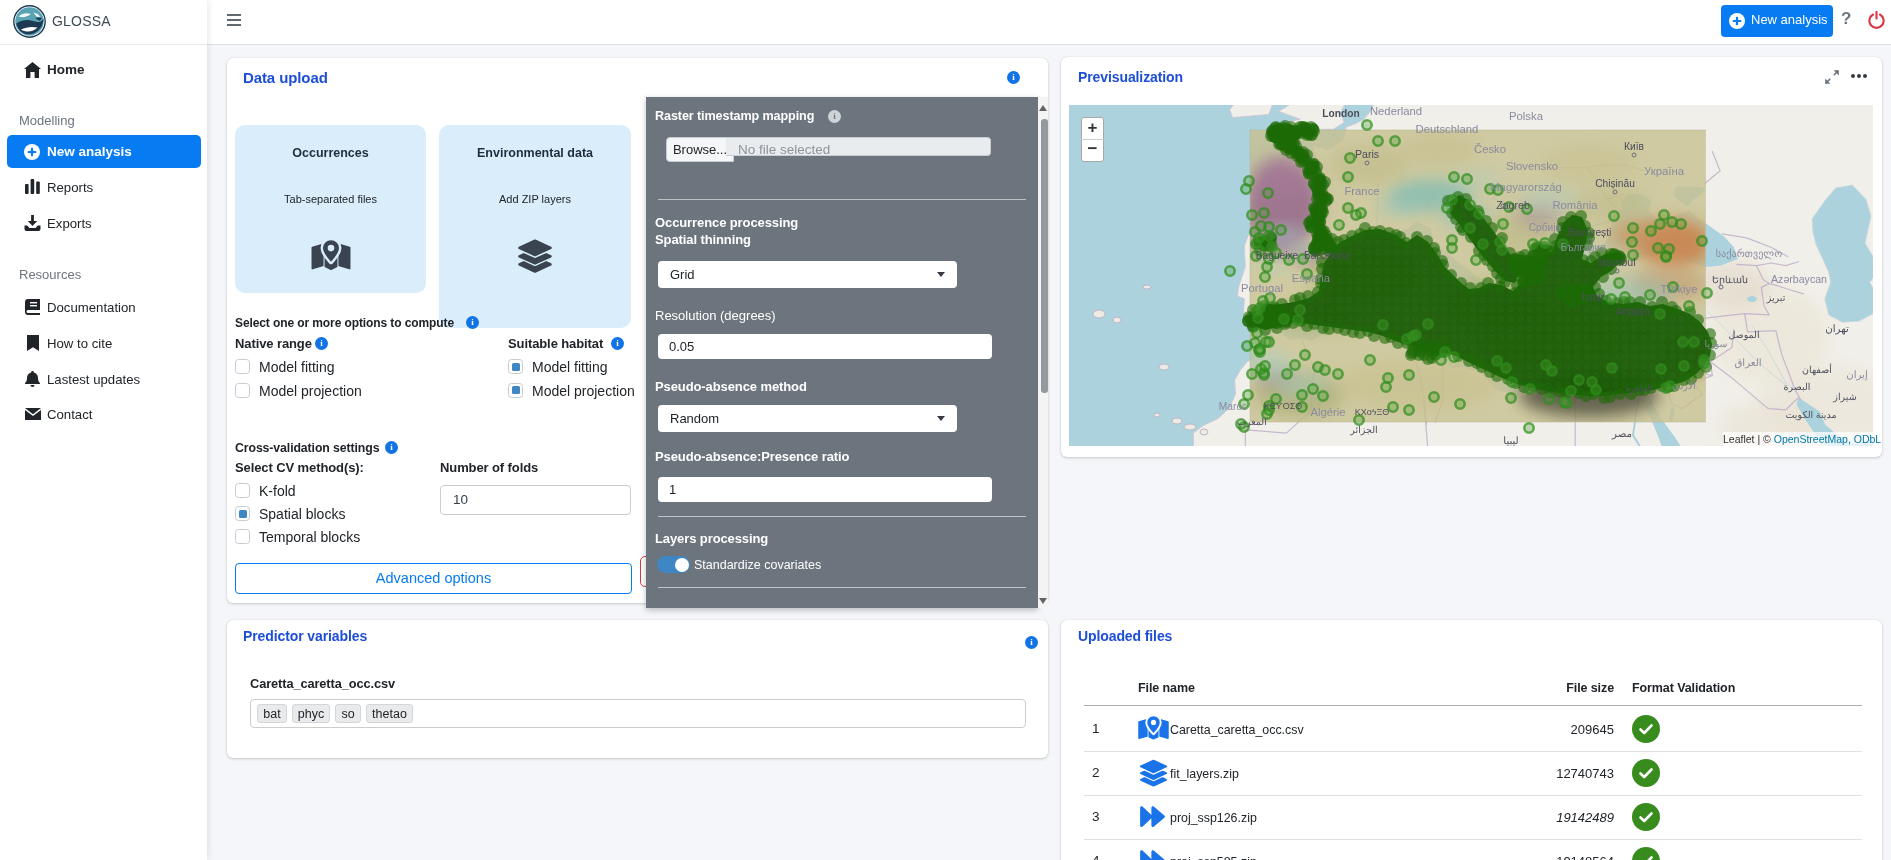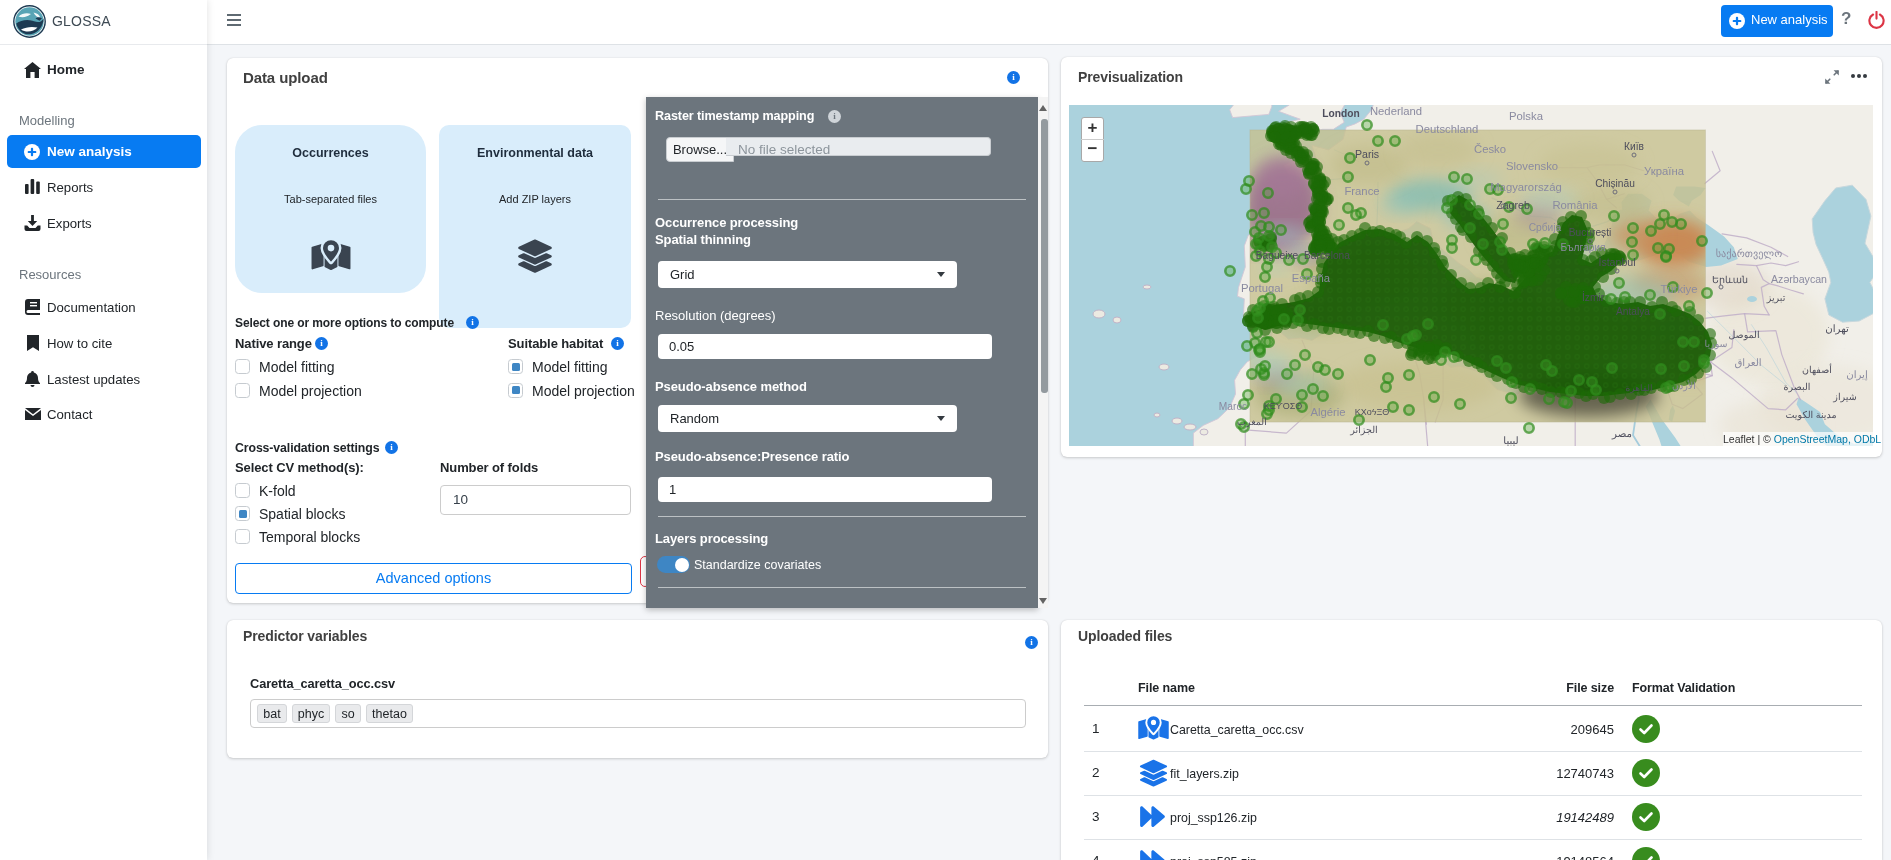--- a/index.html
+++ b/index.html
@@ -1,18 +1,18 @@
 <!DOCTYPE html>
 <html><head><meta charset="utf-8"><title>GLOSSA</title><style>
 *{margin:0;padding:0;box-sizing:border-box;}
 html,body{width:1891px;height:860px;overflow:hidden;}
 body{font-family:"Liberation Sans",sans-serif;background:#f4f6f9;position:relative;}
 .abs{position:absolute;}
 .card{position:absolute;background:#fff;border-radius:6px;box-shadow:0 0 1px rgba(0,0,0,.14),0 1px 3px rgba(0,0,0,.18);}
-.ctitle{font-size:14.5px;font-weight:700;color:#404040;letter-spacing:-0.1px;}
+.ctitle{font-size:14.5px;font-weight:700;color:#1d4ed8;letter-spacing:-0.1px;}
 .info{display:inline-block;width:13px;height:13px;border-radius:50%;background:#1273e6;color:#fff;
  font-size:9px;font-weight:700;text-align:center;line-height:13px;font-family:"Liberation Serif",serif;}
 .blue-box{position:absolute;background:#d9edfb;border-radius:10px;text-align:center;}
 .bb-title{font-size:12.5px;font-weight:700;color:#1f2d3d;margin-top:21px;}
 .bb-sub{font-size:11px;color:#212529;margin-top:33px;}
 .cb{position:absolute;width:15px;height:15px;border:1px solid #c6cbd0;border-radius:3.5px;background:#fff;}
 .cb.on::after{content:"";position:absolute;left:2.5px;top:2.5px;width:8px;height:8px;background:#3e86c4;border-radius:1.5px;}
 .lbl{position:absolute;font-size:14px;color:#212529;}
 .blbl{position:absolute;font-size:13px;font-weight:700;color:#212529;letter-spacing:-0.1px;}
 .inp{position:absolute;background:#fff;border:1px solid #ccc;border-radius:4px;font-size:13px;color:#36404a;}
@@ -97,21 +97,21 @@
 </svg>
 <div class="abs" style="left:47px;top:372px;font-size:13.2px;color:#212529;">Lastest updates</div>
 <svg class="abs" style="left:25px;top:408px" width="16" height="12" viewBox="0 0 16 12">
 <path fill="#212529" d="M0 0 L16 0 L8 6.2 Z"></path>
 <path fill="#212529" d="M0 2 L8 8 L16 2 L16 12 L0 12 Z"></path>
 </svg>
 <div class="abs" style="left:47px;top:407px;font-size:13.2px;color:#212529;">Contact</div>
 <div class="card" style="left:227px;top:58px;width:821px;height:545px;"></div>
 <div class="abs ctitle" style="left:243px;top:69px;font-size:15px;">Data upload</div>
 <span class="info abs" style="left:1007px;top:71px;">i</span>
-<div class="blue-box" style="left:235px;top:125px;width:191px;height:168px;border-radius:27px;">
+<div class="blue-box" style="left:235px;top:125px;width:191px;height:168px;">
     <div class="bb-title">Occurrences</div>
     <div class="bb-sub">Tab-separated files</div>
   </div>
 <svg class="abs" style="left:311px;top:240px" width="40" height="33" viewBox="0 0 24 20">
 <g fill="#3a4450" stroke="#3a4450" stroke-width="1.2" stroke-linejoin="round">
 <path d="M0.8 4.6 L6.9 2.8 L6.9 15.4 L0.8 17.2 Z"></path>
 <path d="M17.1 2.8 L23.2 4.6 L23.2 17.2 L17.1 15.4 Z"></path>
 <path d="M8.7 3.4 L15.3 3.4 L15.3 16.0 L12 17.6 L8.7 16.0 Z"></path>
 </g>
 <path d="M12 -0.6 C8.9 -0.6 6.4 1.9 6.4 4.9 C6.4 8.2 10.3 12.4 11.5 13.7 C11.8 14.0 12.2 14.0 12.5 13.7 C13.7 12.4 17.6 8.2 17.6 4.9 C17.6 1.9 15.1 -0.6 12 -0.6 Z" fill="#3a4450" stroke="#d9edfb" stroke-width="1.5"></path>

